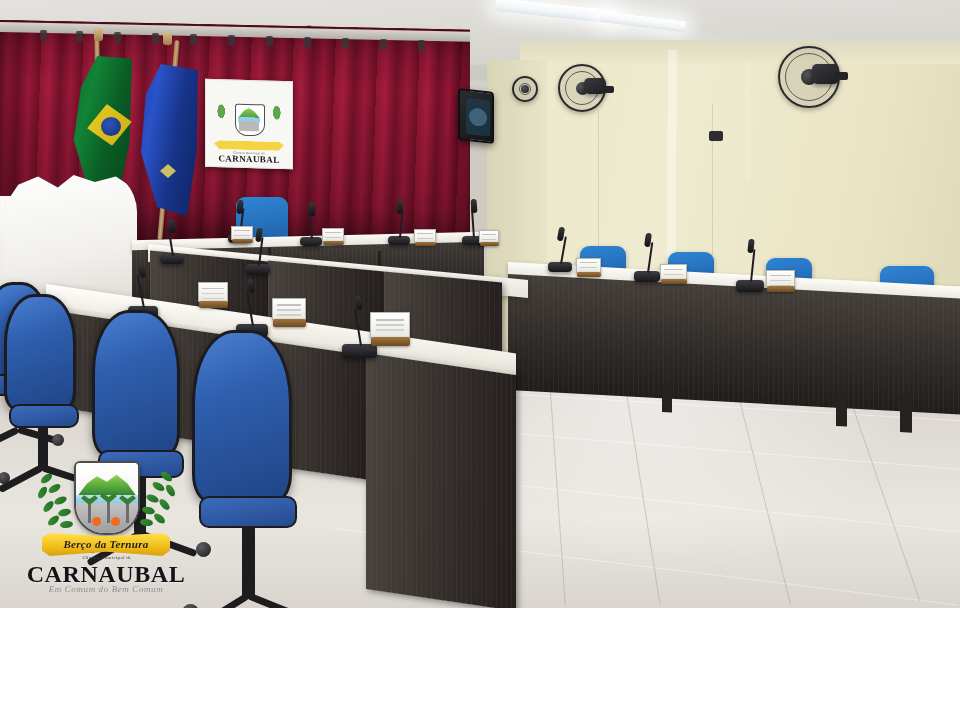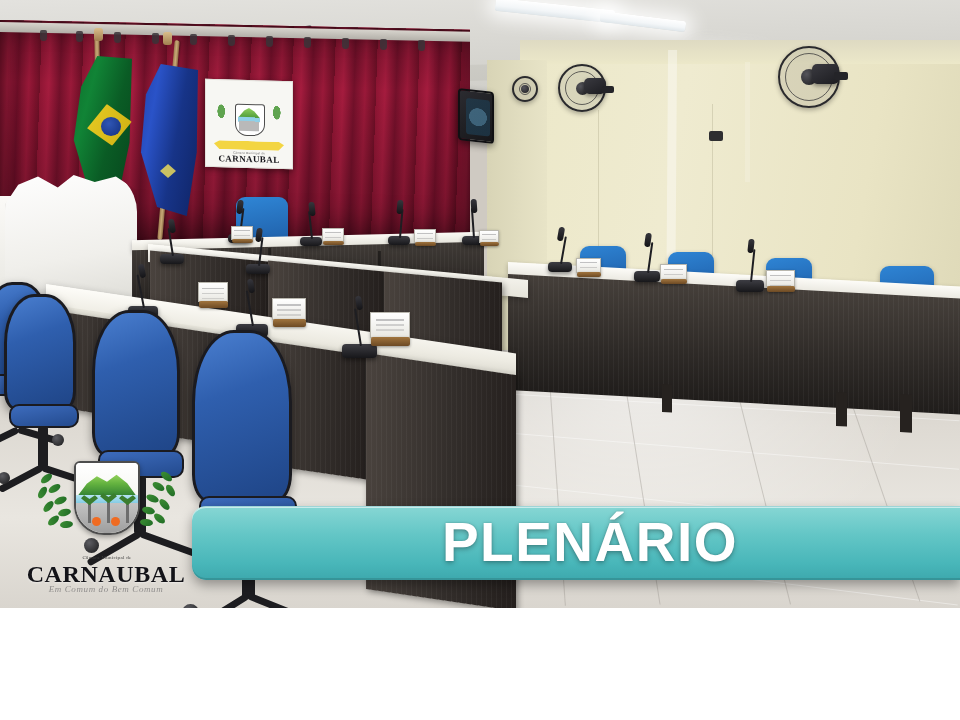--- a/index.html
+++ b/index.html
@@ -615,26 +615,26 @@
         <div class="ls-hill"></div>
         <div class="ls-water"></div>
         <div class="ls-ground"></div>
         <div class="ls-palm" style="left:12px;height:20px;"></div>
         <div class="ls-palm" style="left:31px;height:22px;"></div>
         <div class="ls-palm" style="left:50px;height:20px;"></div>
         <div class="ls-fruit" style="left:16px;"></div>
         <div class="ls-fruit" style="left:35px;"></div>
       </div>
 
+      <div class="logo-ribbon">
+        <span class="logo-ribbon-text">Berço da Ternura</span>
+      </div>
       <div class="logo-sub-band">Câmara Municipal de</div>
       <div class="logo-name">CARNAUBAL</div>
       <div class="logo-motto">Em Comum do Bem Comum</div>
     </div>
 
-    <div class="banner">
-      <span class="banner-title">PLENÁRIO</span>
-    </div>
 
   </div>
 
   <div class="matte-bottom"></div>
 
 </div>
 
 </body></html>

